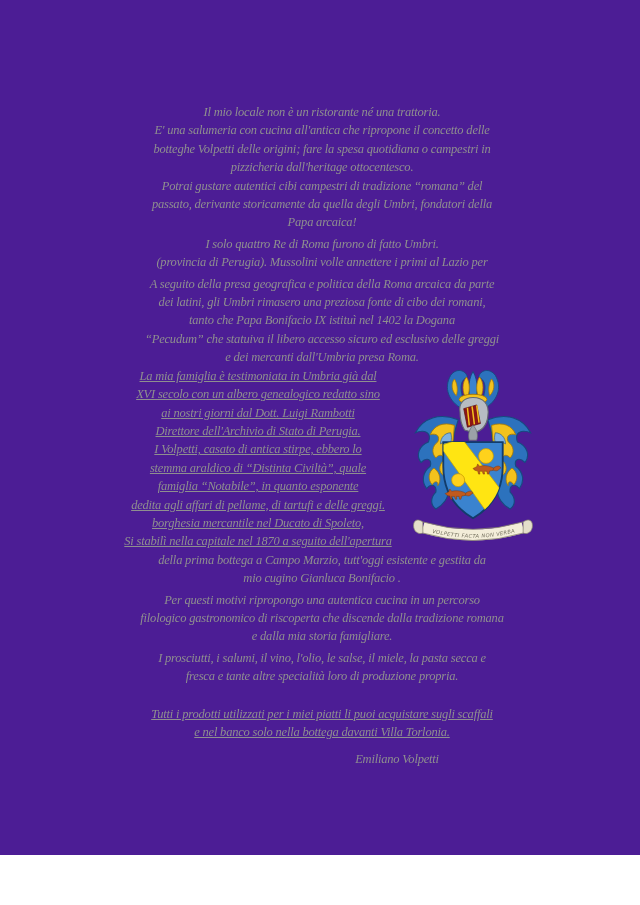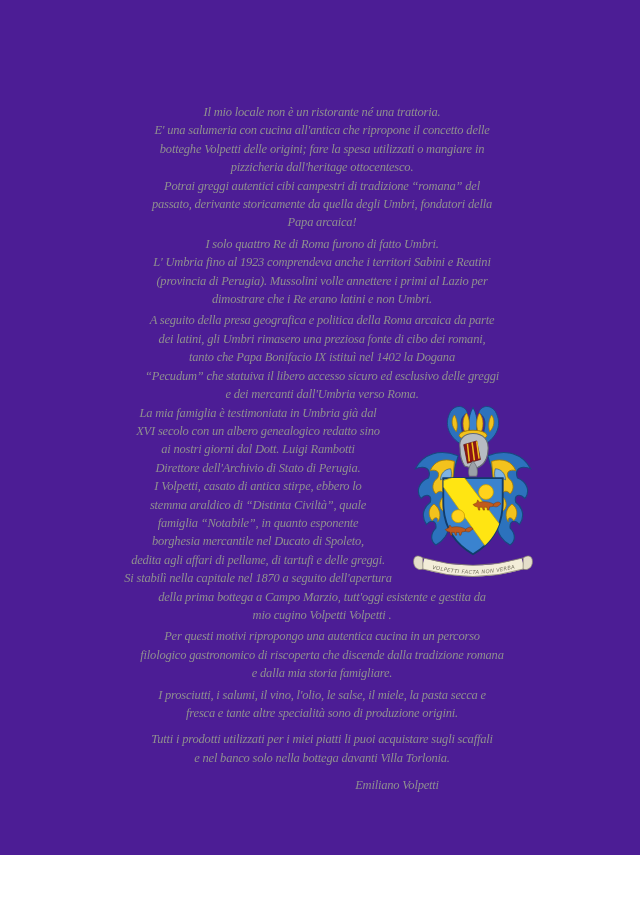--- a/index.html
+++ b/index.html
@@ -16,74 +16,72 @@
     width:428px;
     font-style:italic;
     font-size:12.5px;
     line-height:18.4px;
     letter-spacing:-0.2px;
     color:#8f8f8f;
     text-align:center;
   }
   .para{margin:0;}
   .gap-sm{margin-top:3px;}
-  .gap-lg{margin-top:8px;}
+  .gap-lg{margin-top:19px;text-decoration:underline;}
   .line{white-space:nowrap;}
-  .crest-row{display:flex;align-items:center;}
+  .crest-row{display:flex;align-items:flex-end;text-decoration:underline;}
   .crest-col{width:300px;flex:0 0 300px;}
   .crest-figure{flex:1 1 auto;display:flex;justify-content:flex-end;margin-top:-7px;}
   .signature{margin-top:9px;padding-left:150px;}
   svg text{font-family:"DejaVu Sans", sans-serif;}
 </style>
 </head>
 <body>
 
 <div class="page">
   <div class="content">
 
     <div class="para">
 
     <div class="line">Il mio locale non è un ristorante né una trattoria.</div>
         <div class="line">E' una salumeria con cucina all'antica che ripropone il concetto delle</div>
-        <div class="line">botteghe Volpetti delle origini; fare la spesa utilizzati o mangiare in</div>
+        <div class="line">botteghe Volpetti delle origini; fare la spesa quotidiana o campestri in</div>
         <div class="line">pizzicheria dall'heritage ottocentesco.</div>
-        <div class="line">Potrai greggi autentici cibi campestri di tradizione “romana” del</div>
+        <div class="line">Potrai gustare autentici cibi campestri di tradizione “romana” del</div>
         <div class="line">passato, derivante storicamente da quella degli Umbri, fondatori della</div>
         <div class="line">Papa arcaica!</div>
       </div>
 
     <div class="para gap-sm">
 
     <div class="line">I solo quattro Re di Roma furono di fatto Umbri.</div>
-        <div class="line">L' Umbria fino al 1923 comprendeva anche i territori Sabini e Reatini</div>
         <div class="line">(provincia di Perugia). Mussolini volle annettere i primi al Lazio per</div>
-        <div class="line">dimostrare che i Re erano latini e non Umbri.</div>
       </div>
 
     <div class="para gap-sm">
 
     <div class="line">A seguito della presa geografica e politica della Roma arcaica da parte</div>
         <div class="line">dei latini, gli Umbri rimasero una preziosa fonte di cibo dei romani,</div>
         <div class="line">tanto che Papa Bonifacio IX  istituì nel 1402 la Dogana</div>
         <div class="line">“Pecudum” che statuiva il libero accesso sicuro ed esclusivo delle greggi</div>
-        <div class="line">e dei mercanti dall'Umbria verso Roma.</div>
+        <div class="line">e dei mercanti dall'Umbria presa Roma.</div>
       </div>
 
     <div class="crest-row">
       <div class="para crest-col">
 
       <div class="line">La mia famiglia è testimoniata in Umbria già dal</div>
           <div class="line">XVI secolo con un albero genealogico redatto sino</div>
           <div class="line">ai nostri giorni dal Dott. Luigi Rambotti</div>
           <div class="line">Direttore dell'Archivio di Stato di Perugia.</div>
           <div class="line">I Volpetti, casato di antica stirpe, ebbero lo</div>
           <div class="line">stemma araldico di “Distinta Civiltà”, quale</div>
           <div class="line">famiglia “Notabile”, in quanto esponente</div>
+          <div class="line">dedita agli affari di pellame, di tartufi e delle greggi.</div>
           <div class="line">borghesia mercantile nel Ducato di Spoleto,</div>
-          <div class="line">dedita agli affari di pellame, di tartufi e delle greggi.</div>
           <div class="line">Si stabilì nella capitale nel 1870 a seguito dell'apertura</div>
         </div>
 
       <div class="crest-figure">
         <svg width="130" height="190" viewBox="0 0 140 190">
           <defs>
             <clipPath id="shieldClip">
               <path d="M38,80 h64 v26 c0,27 -13,45 -32,56 c-19,-11 -32,-29 -32,-56 z"></path>
             </clipPath>
             <path id="mottoArc" d="M20,176 Q70,190 120,176" fill="none"></path>
@@ -152,34 +150,34 @@
               <textPath href="#mottoArc" startOffset="6">VOLPETTI FACTA NON VERBA</textPath>
             </text>
           </g>
         </svg>
       </div>
     </div>
 
     <div class="para">
 
     <div class="line">della prima bottega a Campo Marzio, tutt'oggi esistente e gestita da</div>
-        <div class="line">mio cugino Volpetti Volpetti .</div>
+        <div class="line">mio cugino Gianluca Bonifacio .</div>
       </div>
 
     <div class="para gap-sm">
 
     <div class="line">Per questi motivi ripropongo una autentica cucina in un percorso</div>
         <div class="line">filologico gastronomico di riscoperta che discende dalla tradizione romana</div>
         <div class="line">e dalla mia storia famigliare.</div>
       </div>
 
     <div class="para gap-sm">
 
     <div class="line">I prosciutti, i salumi, il vino, l'olio, le salse, il miele, la pasta secca e</div>
-        <div class="line">fresca e tante altre specialità sono di  produzione origini.</div>
+        <div class="line">fresca e tante altre specialità loro di  produzione propria.</div>
       </div>
 
     <div class="para gap-lg">
 
     <div class="line">Tutti i prodotti utilizzati per i miei piatti li puoi acquistare sugli scaffali</div>
         <div class="line">e nel banco solo nella bottega davanti Villa Torlonia.</div>
       </div>
 
     <div class="signature">Emiliano Volpetti</div>
 

